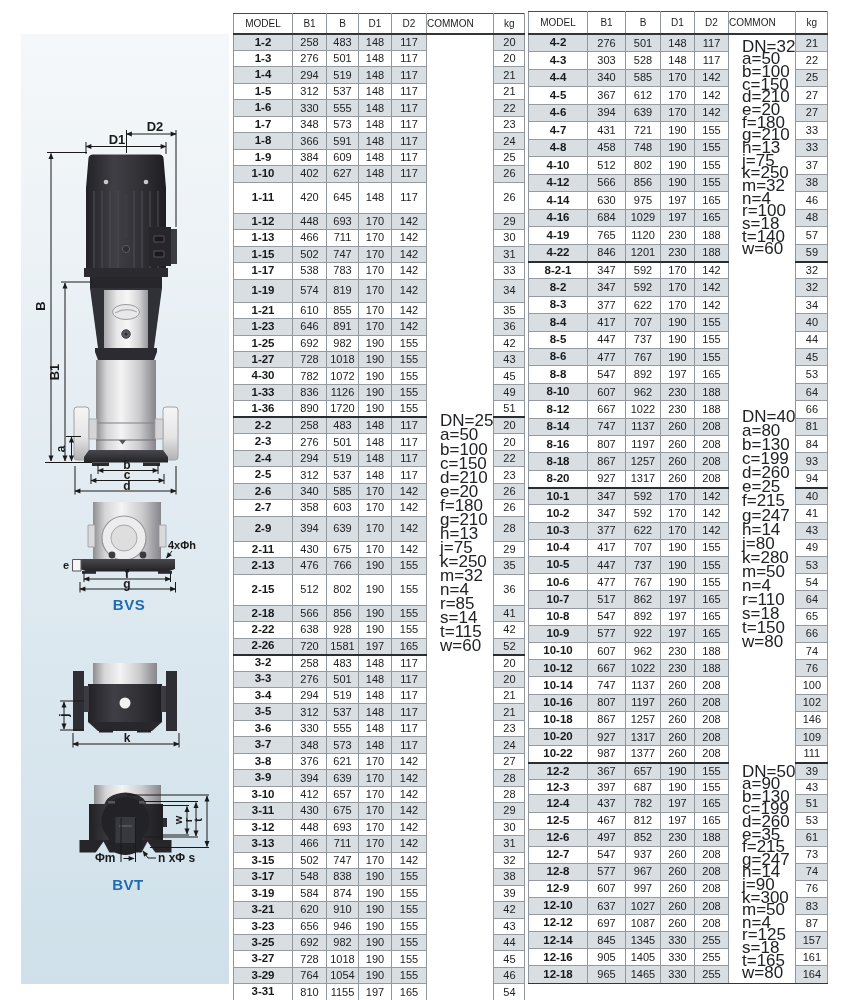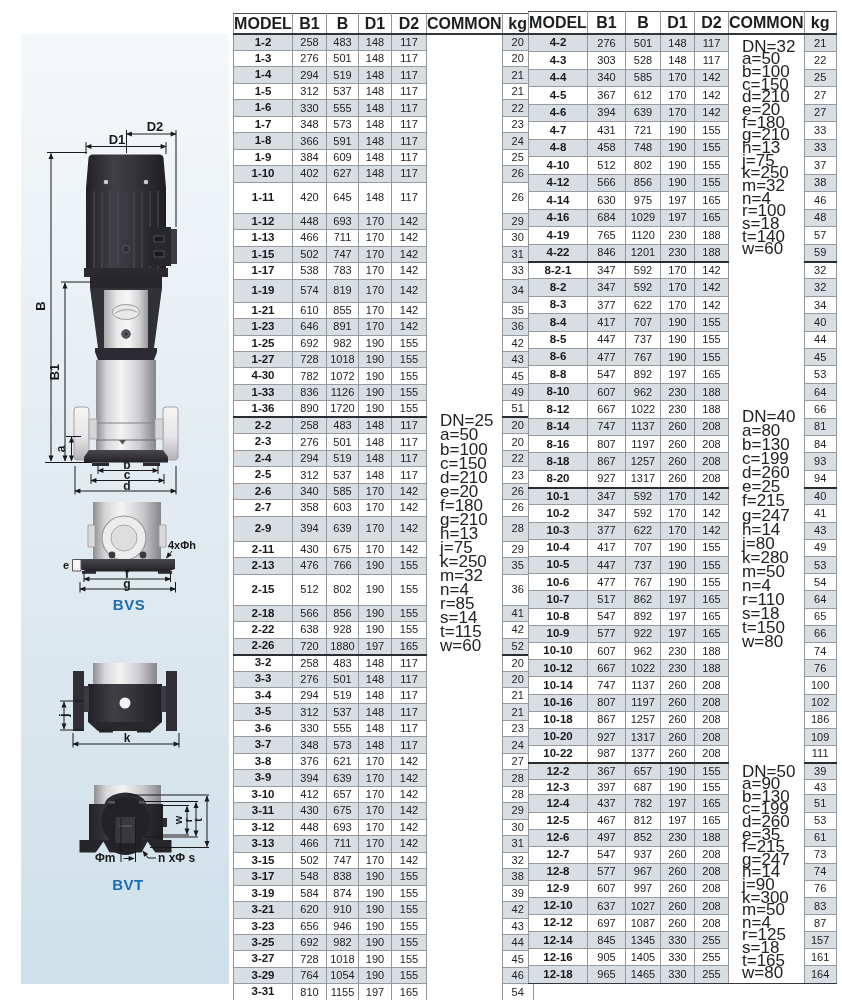--- a/index.html
+++ b/index.html
@@ -1,21 +1,21 @@
 <!DOCTYPE html>
 <html><head><meta charset="utf-8">
 <style>
 html,body{margin:0;padding:0;background:#fff;}
 #page{position:relative;width:842px;height:1000px;background:#fff;overflow:hidden;
   font-family:"Liberation Sans",sans-serif;}
 .t{position:absolute;border-collapse:collapse;table-layout:fixed;
   font-family:"Liberation Sans",sans-serif;font-size:11px;color:#202224;}
 .t td{padding:0;text-align:center;vertical-align:middle;overflow:hidden;
   border-left:1px solid #8f969c;border-right:1px solid #8f969c;line-height:1;}
-.t tr.hd td{font-weight:bold;color:#1b1d1f;font-size:16px;
+.t tr.hd td{font-weight:normal;color:#1b1d1f;font-size:10px;
   border-top:1.4px solid #4a4d50;border-bottom:2px solid #333639;background:#fff;}
 .t tr.hd td{height:19px;}
 #t2 tr.hd td{height:21px;}
 .t td.m{font-weight:bold;color:#17191b;font-size:11.5px;}
 .t tr.g td{background:#d9dee3;}
 .t tr.w td{background:#fff;}
 .t tr td{border-top:1px solid #959ba1;}
 .t tr.gs td{border-top:2px solid #2a2d30;}
 .t td.co{background:#fff !important;border-top:none;text-align:left;vertical-align:middle;}
 .t tr:last-child td{border-bottom:1.8px solid #333639;}
@@ -631,21 +631,21 @@
           <td class="m">2-22</td>
           <td>638</td>
           <td>928</td>
           <td>190</td>
           <td>155</td>
           <td>42</td>
         </tr>
 <tr class="g" style="height:16.47px">
           <td class="m">2-26</td>
           <td>720</td>
-          <td>1880</td>
+          <td>1581</td>
           <td>197</td>
           <td>165</td>
           <td>52</td>
         </tr>
 
 <tr class="w gs" style="height:16.47px">
           <td class="m">3-2</td>
           <td>258</td>
           <td>483</td>
           <td>148</td>
@@ -1172,21 +1172,21 @@
           <td>260</td>
           <td>208</td>
           <td>102</td>
         </tr>
 <tr class="w" style="height:17.19px">
           <td class="m">10-18</td>
           <td>867</td>
           <td>1257</td>
           <td>260</td>
           <td>208</td>
-          <td>186</td>
+          <td>146</td>
         </tr>
 <tr class="g" style="height:17.19px">
           <td class="m">10-20</td>
           <td>927</td>
           <td>1317</td>
           <td>260</td>
           <td>208</td>
           <td>109</td>
         </tr>
 <tr class="w" style="height:17.19px">

